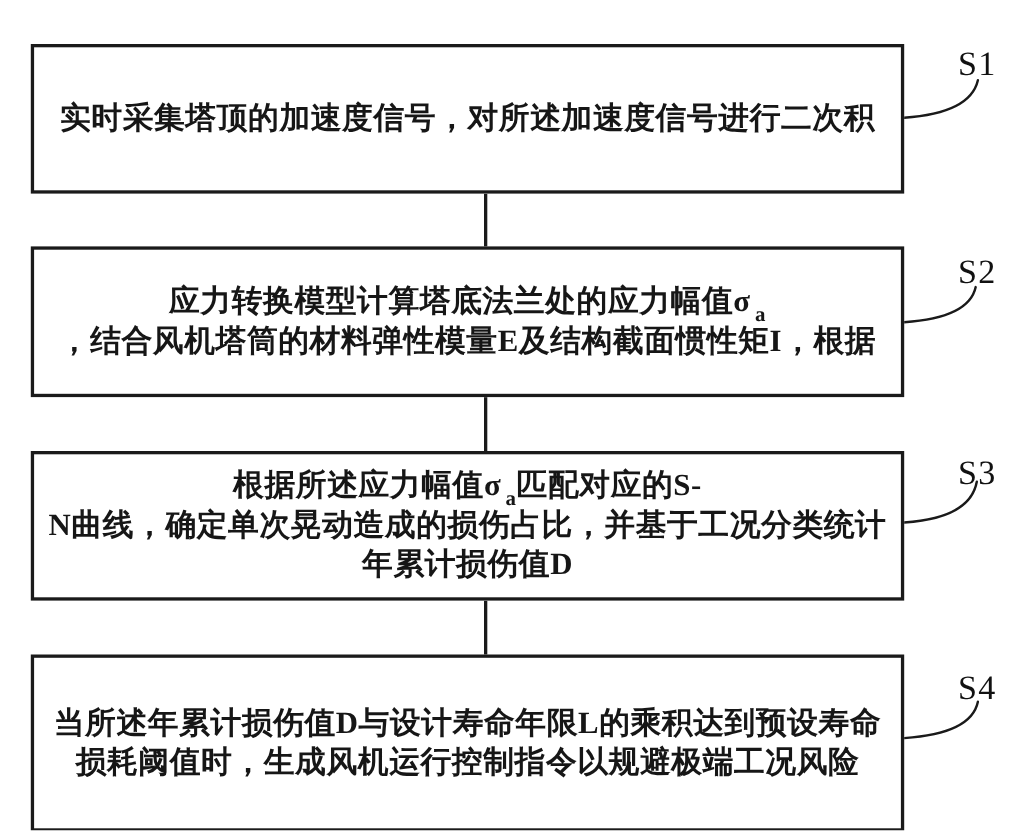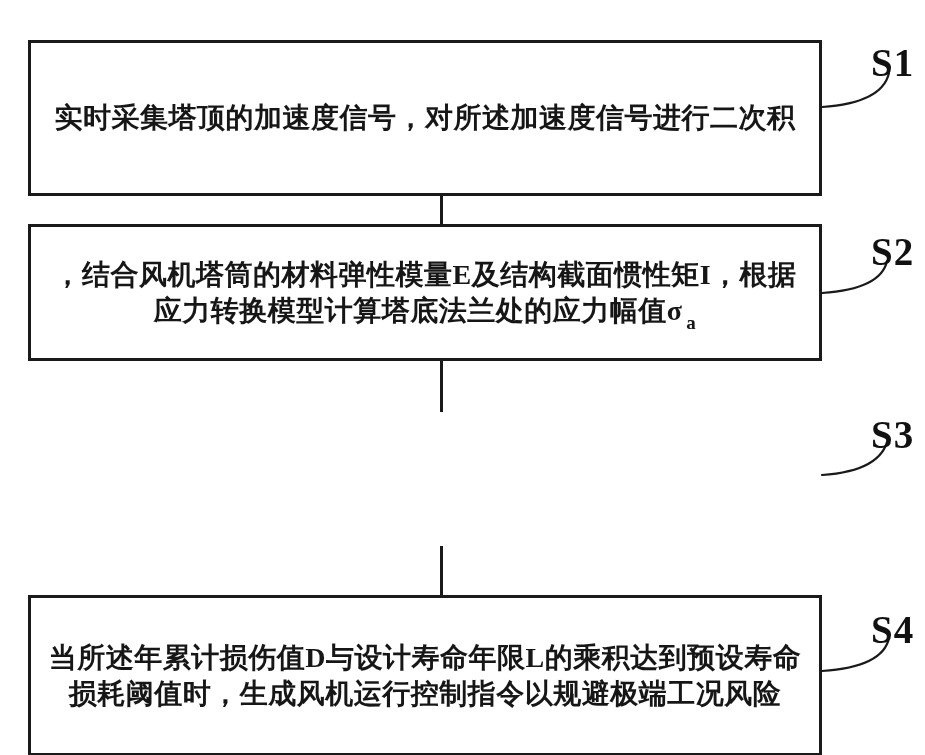--- a/index.html
+++ b/index.html
@@ -40,23 +40,23 @@
     font-size: 19px;
     line-height: 0;
     vertical-align: -9px;
     margin-left: 4px;
     font-weight: 700;
   }
   .slabel {
     position: absolute;
     left: 871px;
     width: 52px;
-    font-size: 39px;
+    font-size: 31px;
     color: #111111;
-    font-weight: 700;
+    font-weight: 400;
     letter-spacing: 1px;
   }
   .vline {
     position: absolute;
     left: 440px;
     width: 3px;
     background: #1a1a1a;
   }
 </style>
 </head>
@@ -68,29 +68,34 @@
     <path d="M 889 73 Q 882 103 822 107" stroke="#1a1a1a" stroke-width="2.2" fill="none" stroke-linecap="round"></path>
     <path d="M 887 261 Q 881 289 822 293" stroke="#1a1a1a" stroke-width="2.2" fill="none" stroke-linecap="round"></path>
     <path d="M 888 438 Q 882 471 822 475" stroke="#1a1a1a" stroke-width="2.2" fill="none" stroke-linecap="round"></path>
     <path d="M 889 638 Q 883 667 822 671" stroke="#1a1a1a" stroke-width="2.2" fill="none" stroke-linecap="round"></path>
   </svg>
 
   <div class="vline" style="top:176px;height:50px;"></div>
   <div class="vline" style="top:361px;height:51px;"></div>
   <div class="vline" style="top:546px;height:51px;"></div>
 
-  <div class="sbox" style="top:40px;height:156px;">
+  <div class="sbox" style="top:40px;height:136px;">
     <div class="tline">实时采集塔顶的加速度信号，对所述加速度信号进行二次积</div>
   </div>
 
   <div class="sbox" style="top:224px;height:137px;">
+    <div class="tline"><span>应力转换模型计算塔底法兰处的应力幅值σ</span><sub class="subm">a</sub></div>
     <div class="tline">，结合风机塔筒的材料弹性模量E及结构截面惯性矩I，根据</div>
-    <div class="tline"><span>应力转换模型计算塔底法兰处的应力幅值σ</span><sub class="subm">a</sub></div>
   </div>
 
+  <div class="sbox" style="top:410px;height:136px;">
+    <div class="tline"><span>根据所述应力幅值σ</span><sub class="subm">a</sub><span>匹配对应的S-</span></div>
+    <div class="tline">N曲线，确定单次晃动造成的损伤占比，并基于工况分类统计</div>
+    <div class="tline">年累计损伤值D</div>
+  </div>
 
   <div class="sbox" style="top:595px;height:161px;">
     <div class="tline">当所述年累计损伤值D与设计寿命年限L的乘积达到预设寿命</div>
     <div class="tline">损耗阈值时，生成风机运行控制指令以规避极端工况风险</div>
   </div>
 
   <div class="slabel" style="top:40px;">S1</div>
   <div class="slabel" style="top:229px;">S2</div>
   <div class="slabel" style="top:412px;">S3</div>
   <div class="slabel" style="top:607px;">S4</div>

